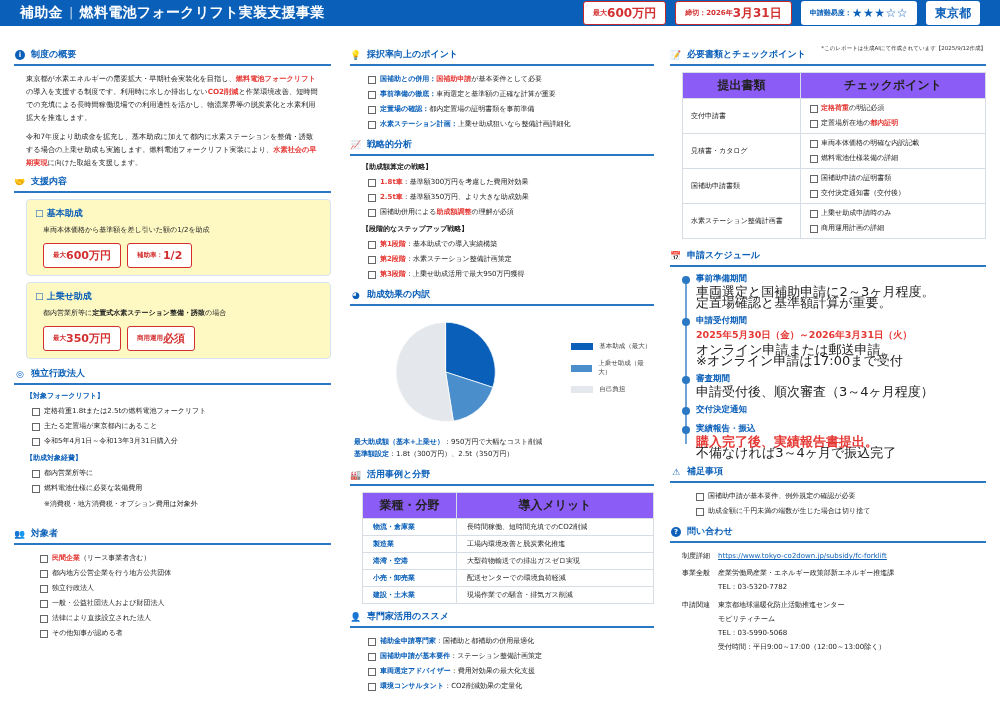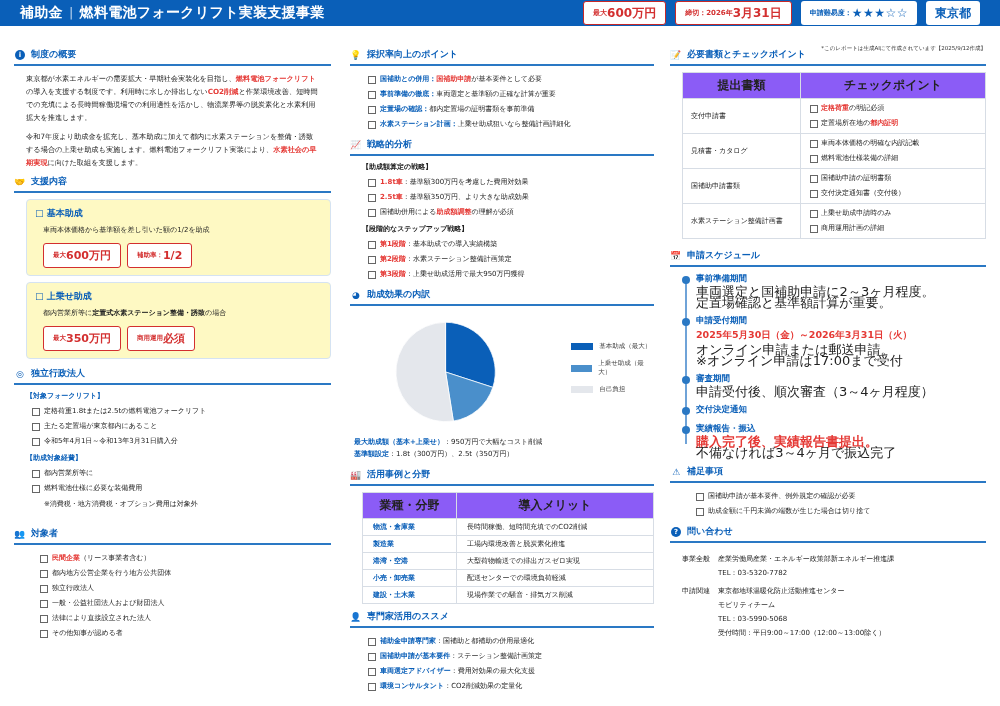--- a/index.html
+++ b/index.html
@@ -355,20 +355,24 @@
   </ul>
 
   <div class="sec-h" style="margin-top:6px">
       <span class="ic">
         <span class="circle-ic">?</span>
       </span>
       <span>問い合わせ</span>
     </div>
   <table class="contact">
     <tbody>
+        <tr>
+          <td class="lab">制度詳細</td>
+          <td><a href="#">https://www.tokyo-co2down.jp/subsidy/fc-forklift</a></td>
+        </tr>
     <tr>
           <td class="lab" style="padding-top:3px">事業全般</td>
           <td style="padding-top:3px">
             <div>産業労働局産業・エネルギー政策部新エネルギー推進課</div>
             <div>TEL：03-5320-7782</div>
           </td>
         </tr>
     <tr>
           <td class="lab" style="padding-top:4px">申請関連</td>
           <td style="padding-top:4px">

